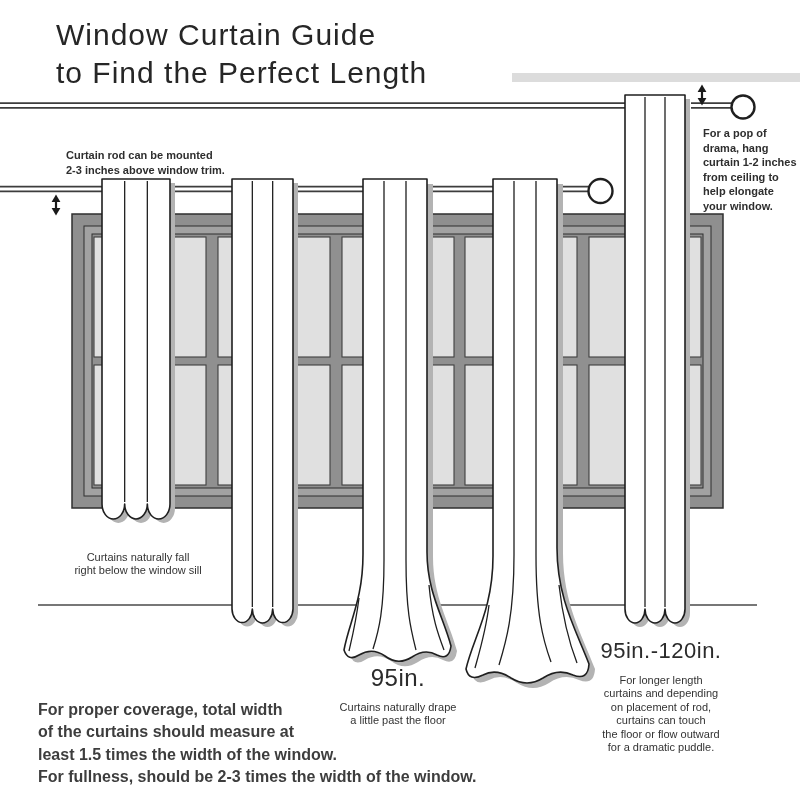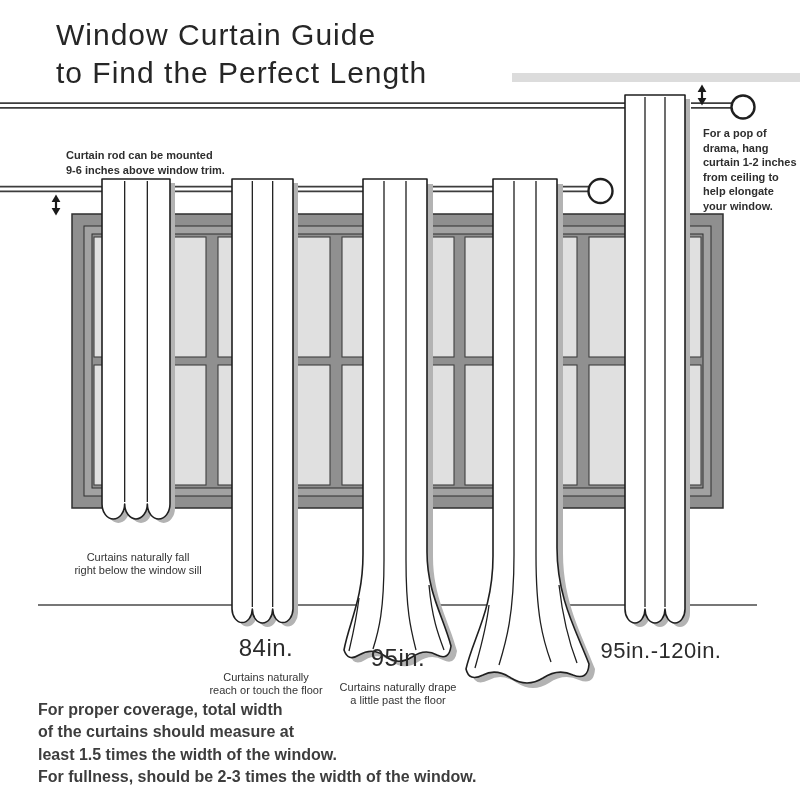--- a/index.html
+++ b/index.html
@@ -12,21 +12,21 @@
   .intro{left:66px;top:120px;font-size:11px;line-height:15px;font-weight:400;color:#2e2e2e;}
   .note{font-size:11px;line-height:14.5px;font-weight:700;color:#2e2e2e;}
   .rod-note{left:66px;top:148px;}
   .drama-note{left:703px;top:126px;width:100px;}
   .len{position:absolute;transform:translateX(-50%);text-align:center;}
   .len .num{font-size:24px;line-height:27px;font-weight:500;letter-spacing:.5px;color:#2b2b2b;white-space:pre-line;}
   .len .num.small{font-size:22px;text-align:right;}
   .len .desc{font-size:11px;line-height:13.4px;font-weight:400;color:#333;white-space:pre-line;margin-top:10px;text-align:center;}
   .len63{left:138px;top:541px;}
   .len84{left:266px;top:634px;}
-  .len95{left:398px;top:644px;}
+  .len95{left:398px;top:664px;}
   .len108{left:531px;top:689px;}
   .len95120{left:661px;top:637px;}
   .footer{left:38px;top:699px;font-size:16px;line-height:22.4px;font-weight:700;color:#3d3d3d;}
   .fold{fill:none;stroke:#1f1f1f;stroke-width:1.3px;}
   .curtain-body{fill:#ffffff;stroke:#1f1f1f;stroke-width:1.6px;stroke-linejoin:round;}
   .curtain-shadow{fill:#b3b3b3;stroke:none;}
 </style>
 </head>
 <body>
 
@@ -125,43 +125,44 @@
       <use href="#c5" transform="translate(5,4)" class="curtain-shadow"></use>
       <use href="#c5" class="curtain-body"></use>
       <path class="fold" d="M645,97 V607"></path>
       <path class="fold" d="M665,97 V607"></path>
     </g>
   </svg>
 
   <div class="txt title">Window Curtain Guide
 to Find the Perfect Length</div>
   <div class="txt note rod-note">Curtain rod can be mounted
-9-6 inches above window trim.</div>
+2-3 inches above window trim.</div>
   <div class="txt note drama-note">For a pop of
 drama, hang
 curtain 1-2 inches
 from ceiling to
 help elongate
 your window.</div>
 
   <div class="len len63">
     <div class="desc">Curtains naturally fall
 right below the window sill</div>
   </div>
-  <div class="len len84">
-    <div class="num">84in.</div>
-    <div class="desc">Curtains naturally
-reach or touch the floor</div>
-  </div>
   <div class="len len95">
     <div class="num">95in.</div>
     <div class="desc">Curtains naturally drape
 a little past the floor</div>
   </div>
   <div class="len len95120">
     <div class="num small">95in.-120in.</div>
+    <div class="desc">For longer length
+curtains and depending
+on placement of rod,
+curtains can touch
+the floor or flow outward
+for a dramatic puddle.</div>
   </div>
 
   <div class="txt footer">For proper coverage, total width
 of the curtains should measure at
 least 1.5 times the width of the window.
 For fullness, should be 2-3 times the width of the window.</div>
 </div>
 
 </body></html>

